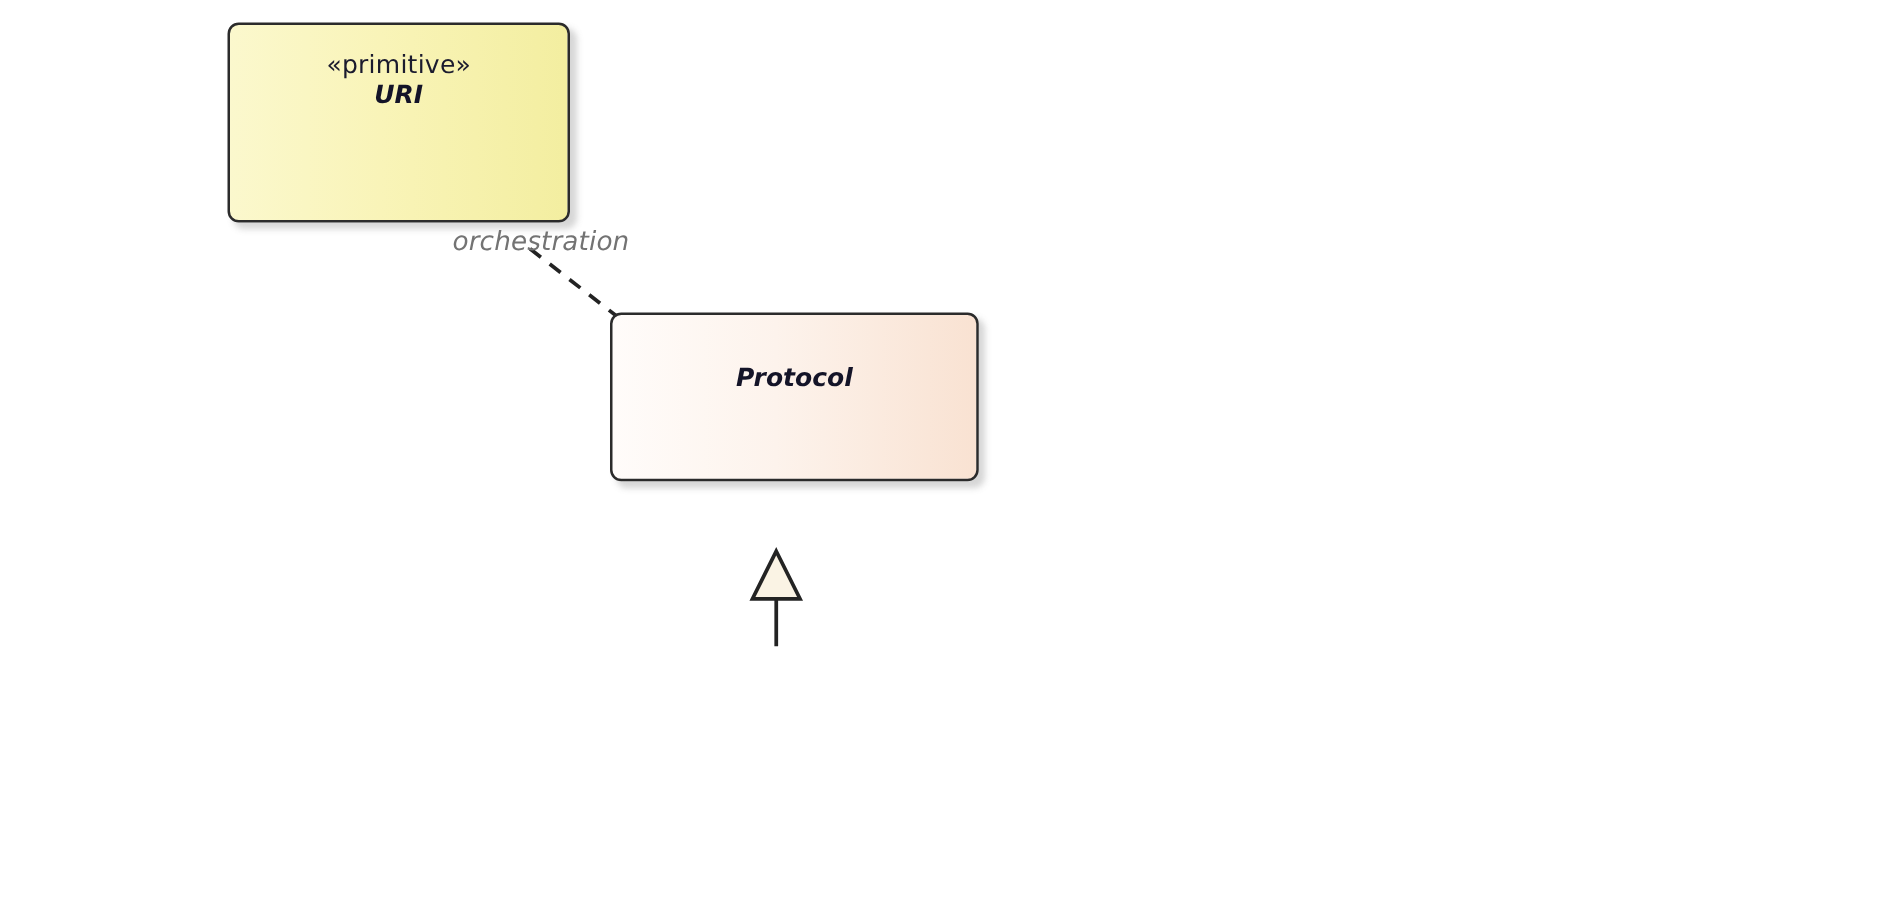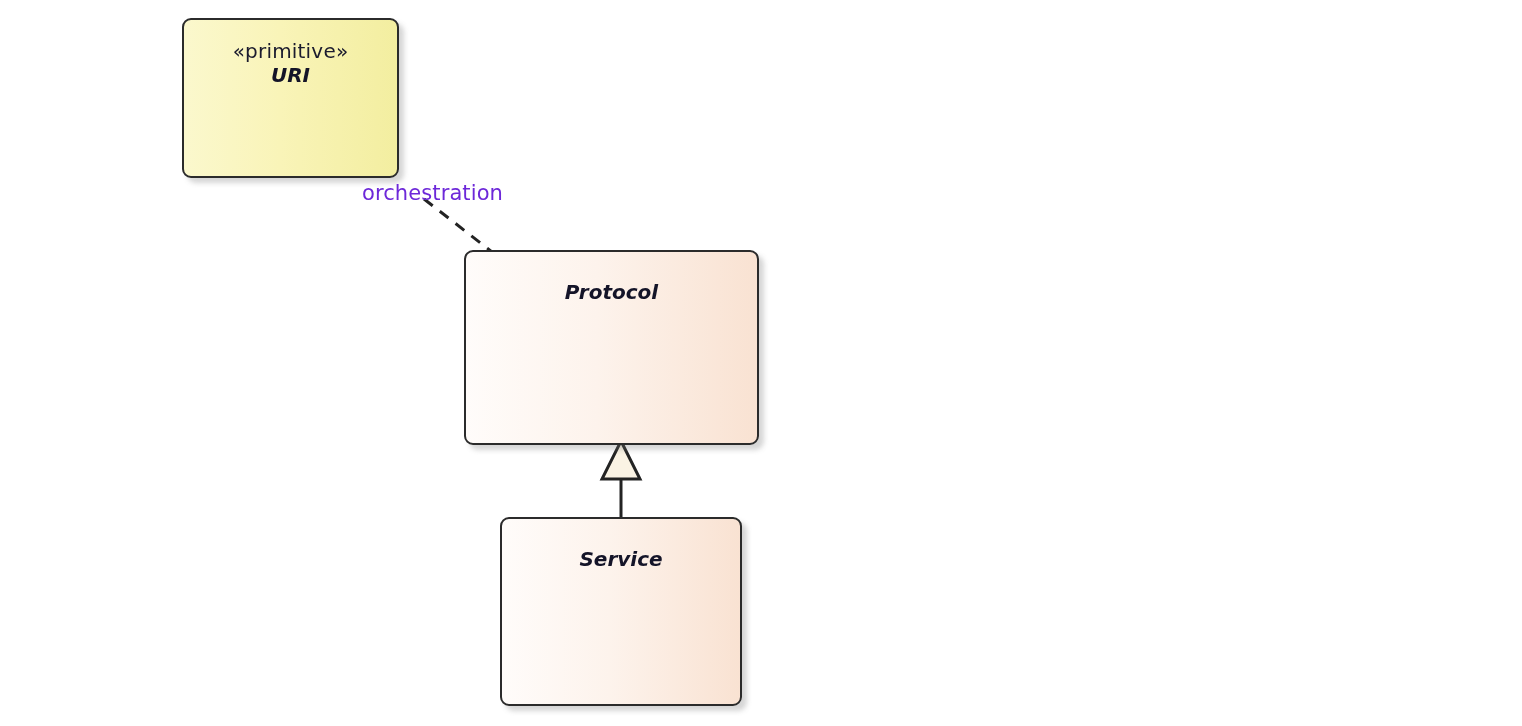--- a/index.html
+++ b/index.html
@@ -43,33 +43,33 @@
     font-weight: 700;
     color: #141428;
     line-height: 1.25;
     font-style: italic;
   }
 
   
   #box-uri {
     left: 182px;
     top: 18px;
-    width: 217px;
+    width: 274px;
     height: 160px;
     background: linear-gradient(to right, #fbf8cd 0%, #f9f4b8 45%, #f3eea0 100%);
     padding-top: 20px;
   }
 
   #box-protocol {
-    left: 464px;
+    left: 488px;
     top: 250px;
     width: 295px;
-    height: 195px;
+    height: 135px;
     background: linear-gradient(to right, #fffcfa 0%, #fdf3ec 45%, #f9e2d2 100%);
-    padding-top: 28px;
+    padding-top: 38px;
   }
 
   #box-service {
     left: 500px;
     top: 517px;
     width: 242px;
     height: 189px;
     background: linear-gradient(to right, #fffcfa 0%, #fdf3ec 45%, #f9e2d2 100%);
     padding-top: 28px;
   }
@@ -84,23 +84,24 @@
     pointer-events: none;
   }
 
   
   #orchestration-label {
     position: absolute;
     left: 362px;
     top: 181px;
     font-size: 21px;
     font-weight: 400;
-    color: #6d28d9;
+    color: #737373;
     white-space: nowrap;
     letter-spacing: 0.1px;
+    font-style: italic;
   }
 </style>
 </head>
 <body>
 
 <div id="canvas">
 
   <svg id="connectors" viewBox="0 0 1522 726" xmlns="http://www.w3.org/2000/svg">
 
     <line x1="424" y1="199" x2="496" y2="255" stroke="#232323" stroke-width="3" stroke-dasharray="11 9" stroke-linecap="butt"></line>
@@ -111,19 +112,16 @@
 
   <div class="uml-box" id="box-uri">
     <span class="stereotype">«primitive»</span>
     <span class="classname">URI</span>
   </div>
 
   <div class="uml-box" id="box-protocol">
     <span class="classname">Protocol</span>
   </div>
 
-  <div class="uml-box" id="box-service">
-    <span class="classname">Service</span>
-  </div>
 
   <div id="orchestration-label">orchestration</div>
 
 </div>
 
 </body></html>

